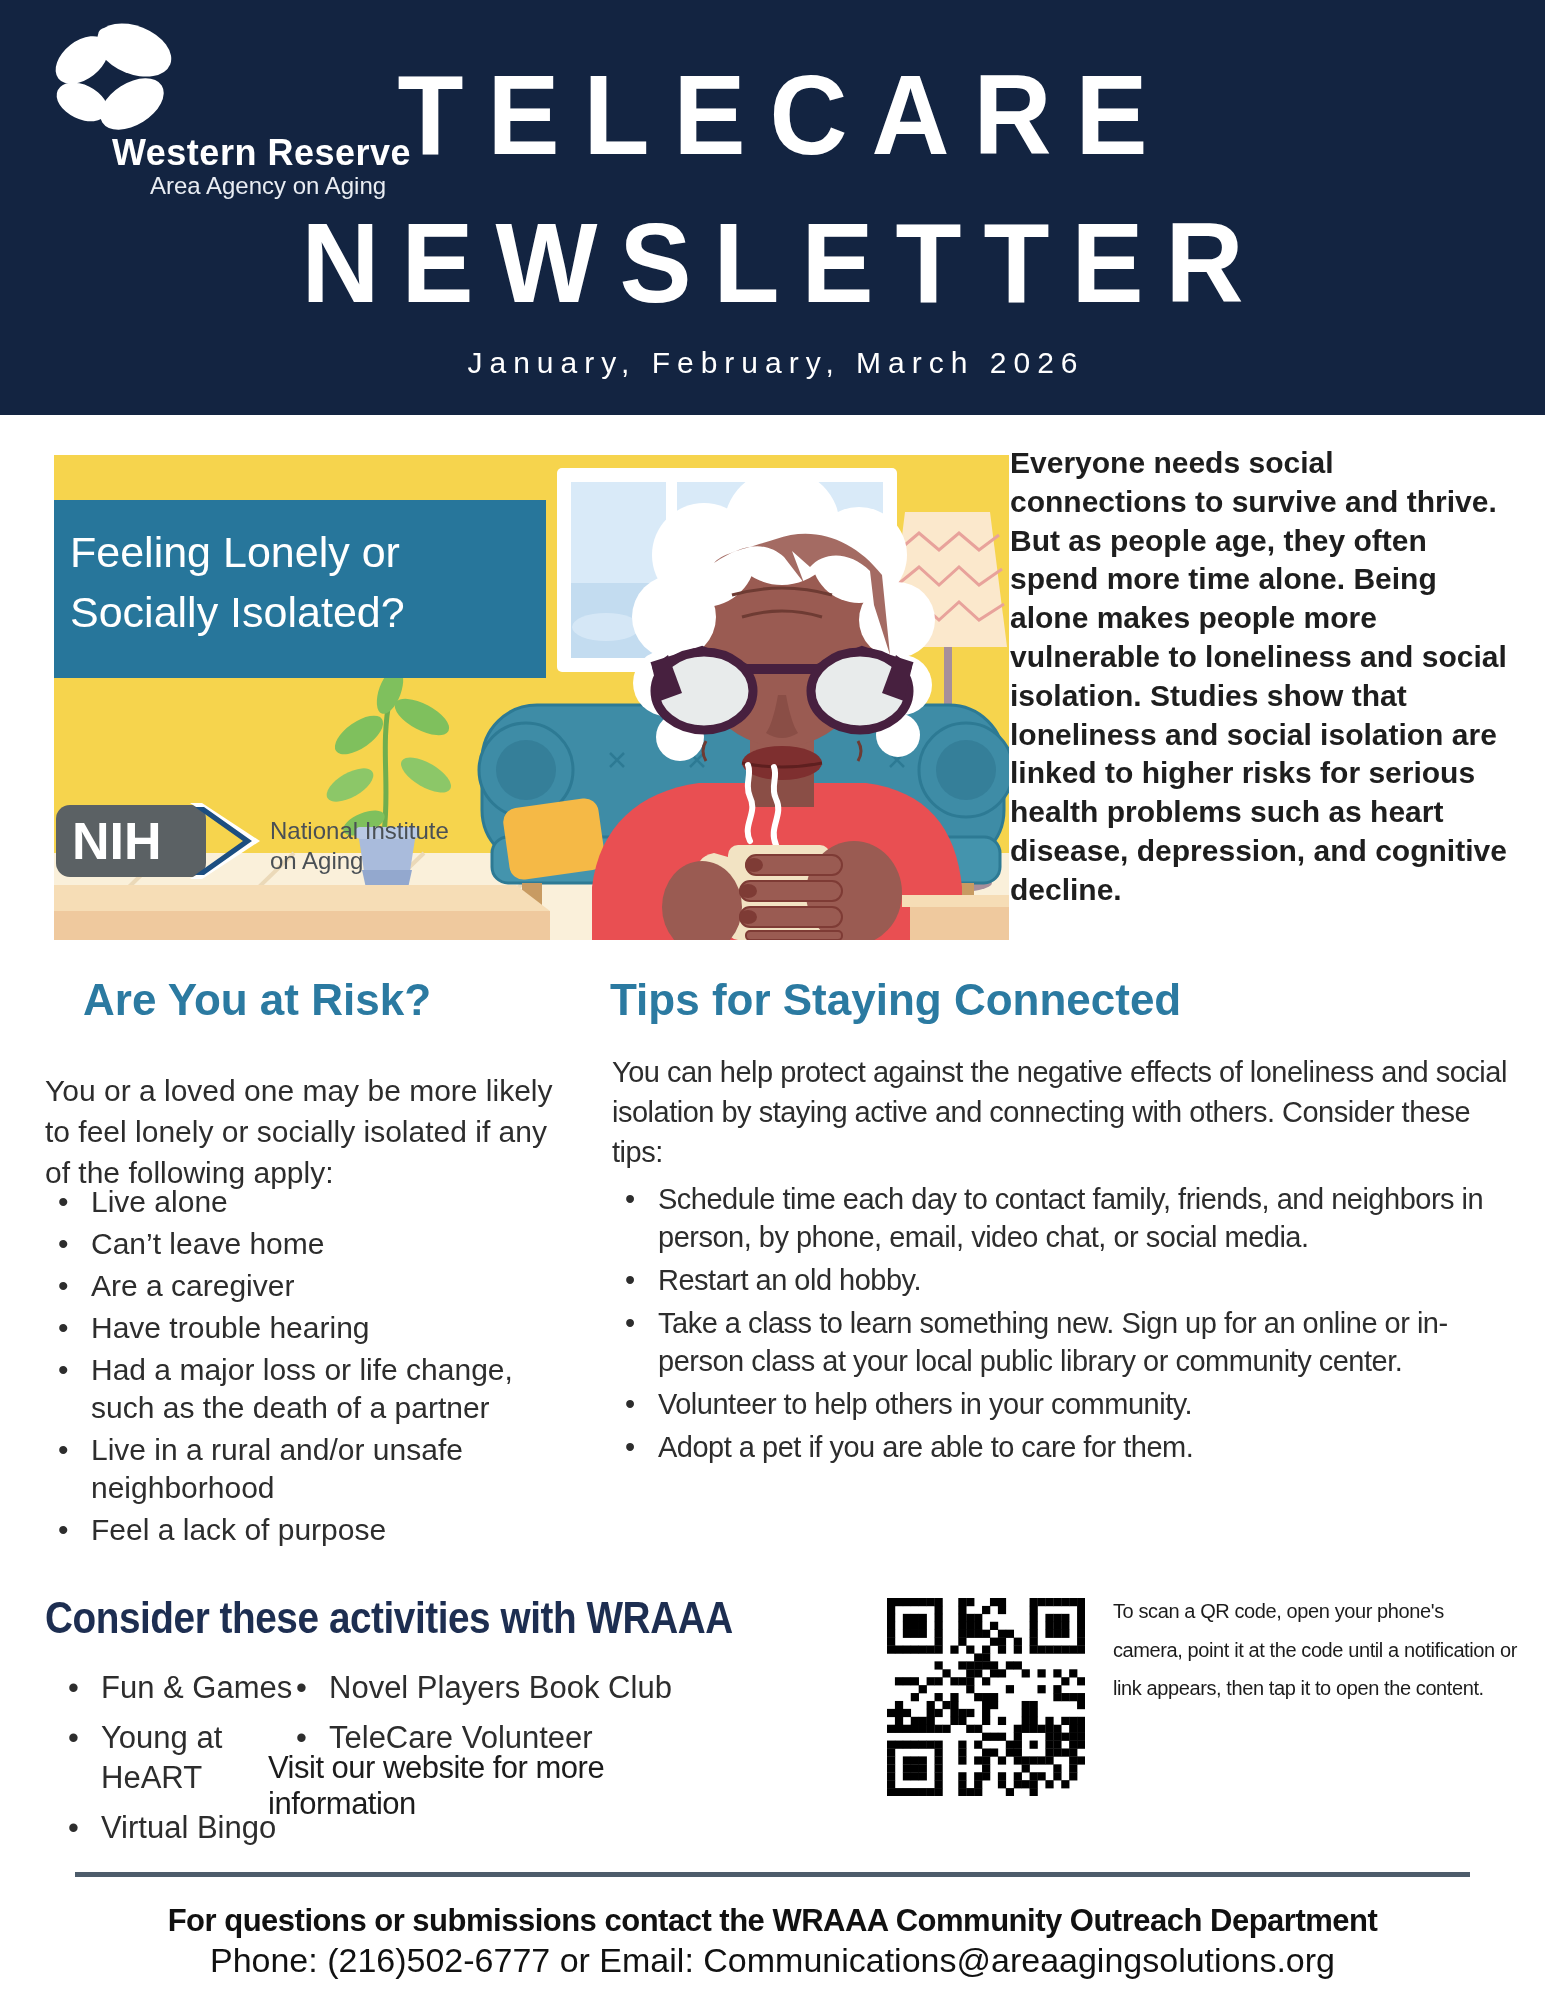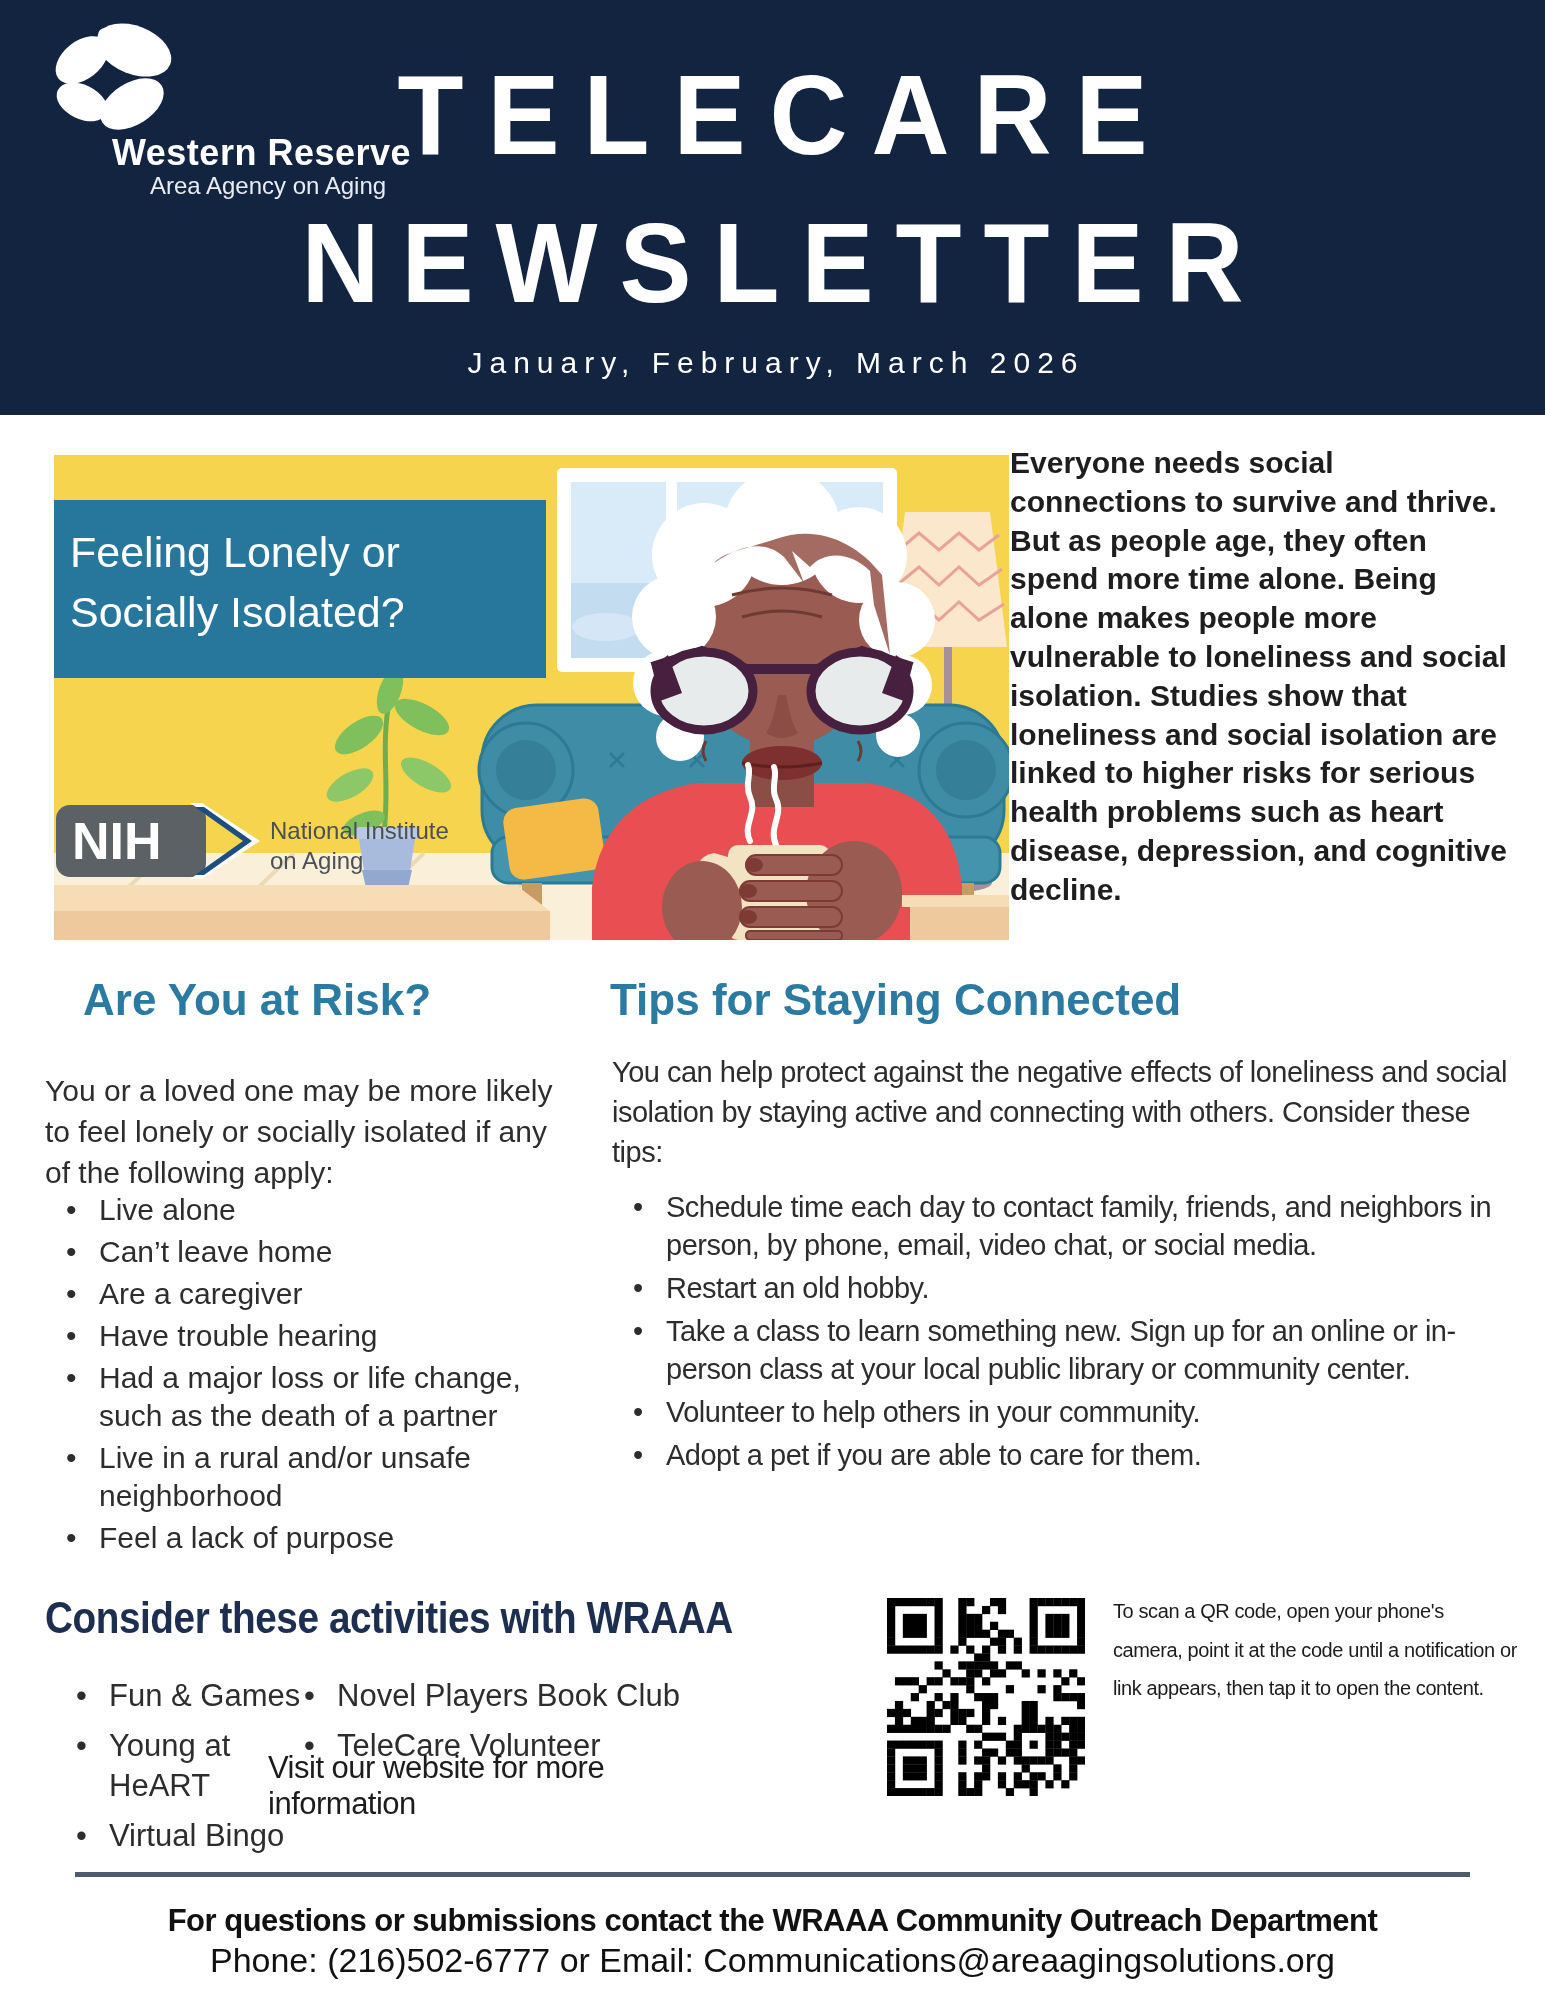--- a/index.html
+++ b/index.html
@@ -34,21 +34,21 @@
   
   .sec-heading{font-size:44px;font-weight:700;color:var(--section_heading_teal,#2B7AA1);}
   .risk-heading{position:absolute;left:45px;top:975px;margin-left:38px;}
   .tips-heading{position:absolute;left:610px;top:975px;}
 
   .risk-intro{position:absolute;left:45px;top:1050px;width:530px;
     font-size:30px;line-height:41px;color:#2d2d2d;margin-top:20px;}
   .tips-intro{position:absolute;left:612px;top:1052px;width:900px;
     font-size:29px;line-height:40px;letter-spacing:-0.5px;color:#2d2d2d;}
 
-  ul.blist{list-style:none;margin:8px;padding:0;}
+  ul.blist{list-style:none;margin:0;padding:0;}
   ul.blist li{position:relative;padding-left:46px;color:#2d2d2d;}
   ul.blist li::before{content:"\2022";position:absolute;left:13px;top:0;}
 
   .risk-list{position:absolute;left:45px;top:1183px;width:525px;
     font-size:30px;line-height:38px;}
   .risk-list li{margin-bottom:4px;}
 
   .tips-list{position:absolute;left:612px;top:1180px;width:905px;
     font-size:29px;line-height:38px;letter-spacing:-0.5px;}
   .tips-list li{margin-bottom:5px;}

